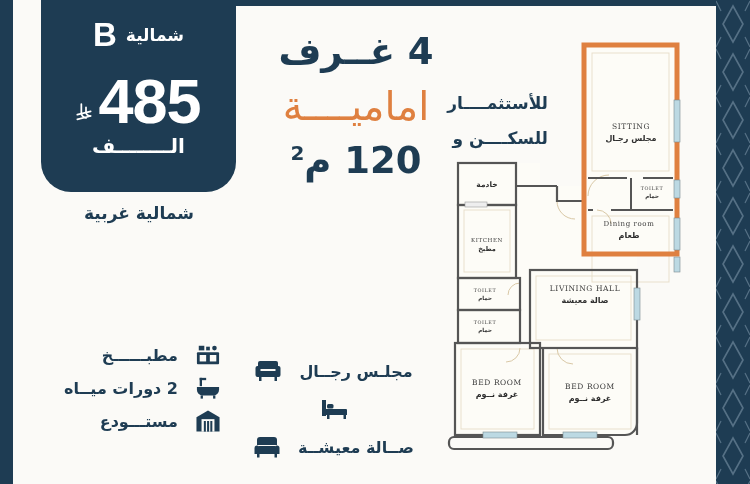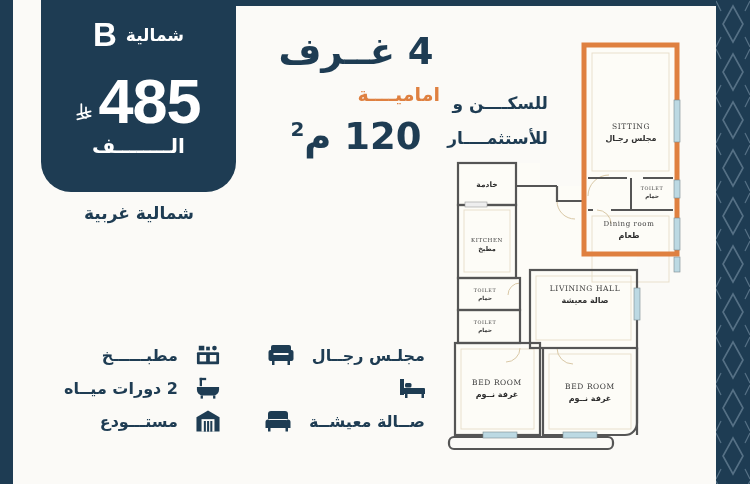--- a/index.html
+++ b/index.html
@@ -17,35 +17,35 @@
   .badge-model .letter { font-size:33px; font-weight:bold; font-family:"Liberation Sans", sans-serif; }
   .badge-price { display:flex; direction:ltr; justify-content:center; align-items:flex-end; gap:6px; margin-top:18px; }
   .badge-price .num { font-size:63px; font-weight:bold; line-height:0.95; font-family:"Liberation Sans", sans-serif; letter-spacing:-1px; }
   .badge-thousand { font-size:20px; font-weight:bold; margin-top:2px; letter-spacing:1px; }
 
   .orientation { position:absolute; left:58px; top:203px; width:162px; text-align:center;
                  color:#1e3c53; font-size:17px; font-weight:bold; direction:rtl; }
 
   .headline { position:absolute; left:272px; top:30px; width:168px; text-align:center; direction:rtl; color:#1e3c53; }
   .headline .rooms { font-size:37px; font-weight:bold; }
-  .headline .front { font-size:19px; font-weight:bold; color:#df8040; margin-top:10px;text-align:right; }
+  .headline .front { font-size:40px; font-weight:normal; color:#df8040; margin-top:10px; }
   .headline .area  { font-size:37px; font-weight:bold; margin-top:10px; }
   .headline .area sup { font-size:20px; }
 
   .tagline { position:absolute; left:428px; top:86px; width:120px; direction:rtl; text-align:right;
              color:#1e3c53; font-size:17px; font-weight:bold; line-height:2.05; }
 
   .plan { position:absolute; left:435px; top:38px; }
 
   .legend-col { position:absolute; top:344px; color:#1e3c53; }
   .legend-left { left:58px; width:162px; }
   .legend-right { left:243px; width:182px; }
   .legend-row { display:flex; align-items:center; height:22px; margin-bottom:11px; gap:18px; direction:ltr; }
   .legend-left .legend-row { justify-content:flex-end; }
-  .legend-right .legend-row { justify-content:flex-end; }
+  .legend-right .legend-row { justify-content:center;margin-top:16px; }
   .legend-label { font-size:16px; font-weight:bold; direction:rtl; white-space:nowrap; }
   .legend-icon svg { display:block; }
 
   svg text.en { font-family:"DejaVu Serif", serif; letter-spacing:0.6px; fill:#3c3c3c; }
   svg text.ar { font-family:"DejaVu Sans", sans-serif; font-weight:bold; fill:#2e2e2e; }
 </style>
 </head>
 <body>
 
 <div class="page">
@@ -76,22 +76,22 @@
 
   <div class="orientation">شمالية غربية</div>
 
   <div class="headline">
     <div class="rooms">4 غــرف</div>
     <div class="front">اماميــــة</div>
     <div class="area"><span>120 م</span><sup>2</sup></div>
   </div>
 
   <div class="tagline">
+    <div>للأستثمــــار</div>
     <div>للسكــــن و</div>
-    <div>للأستثمــــار</div>
   </div>
 
   <svg class="plan" width="278" height="424" viewBox="0 0 278 424">
 
     <g fill="#fdfcf7" stroke="none">
       <rect x="149" y="7" width="93" height="209"></rect>
       <rect x="20" y="125" width="85" height="272"></rect>
       <rect x="95" y="148" width="107" height="249"></rect>
     </g>
 

